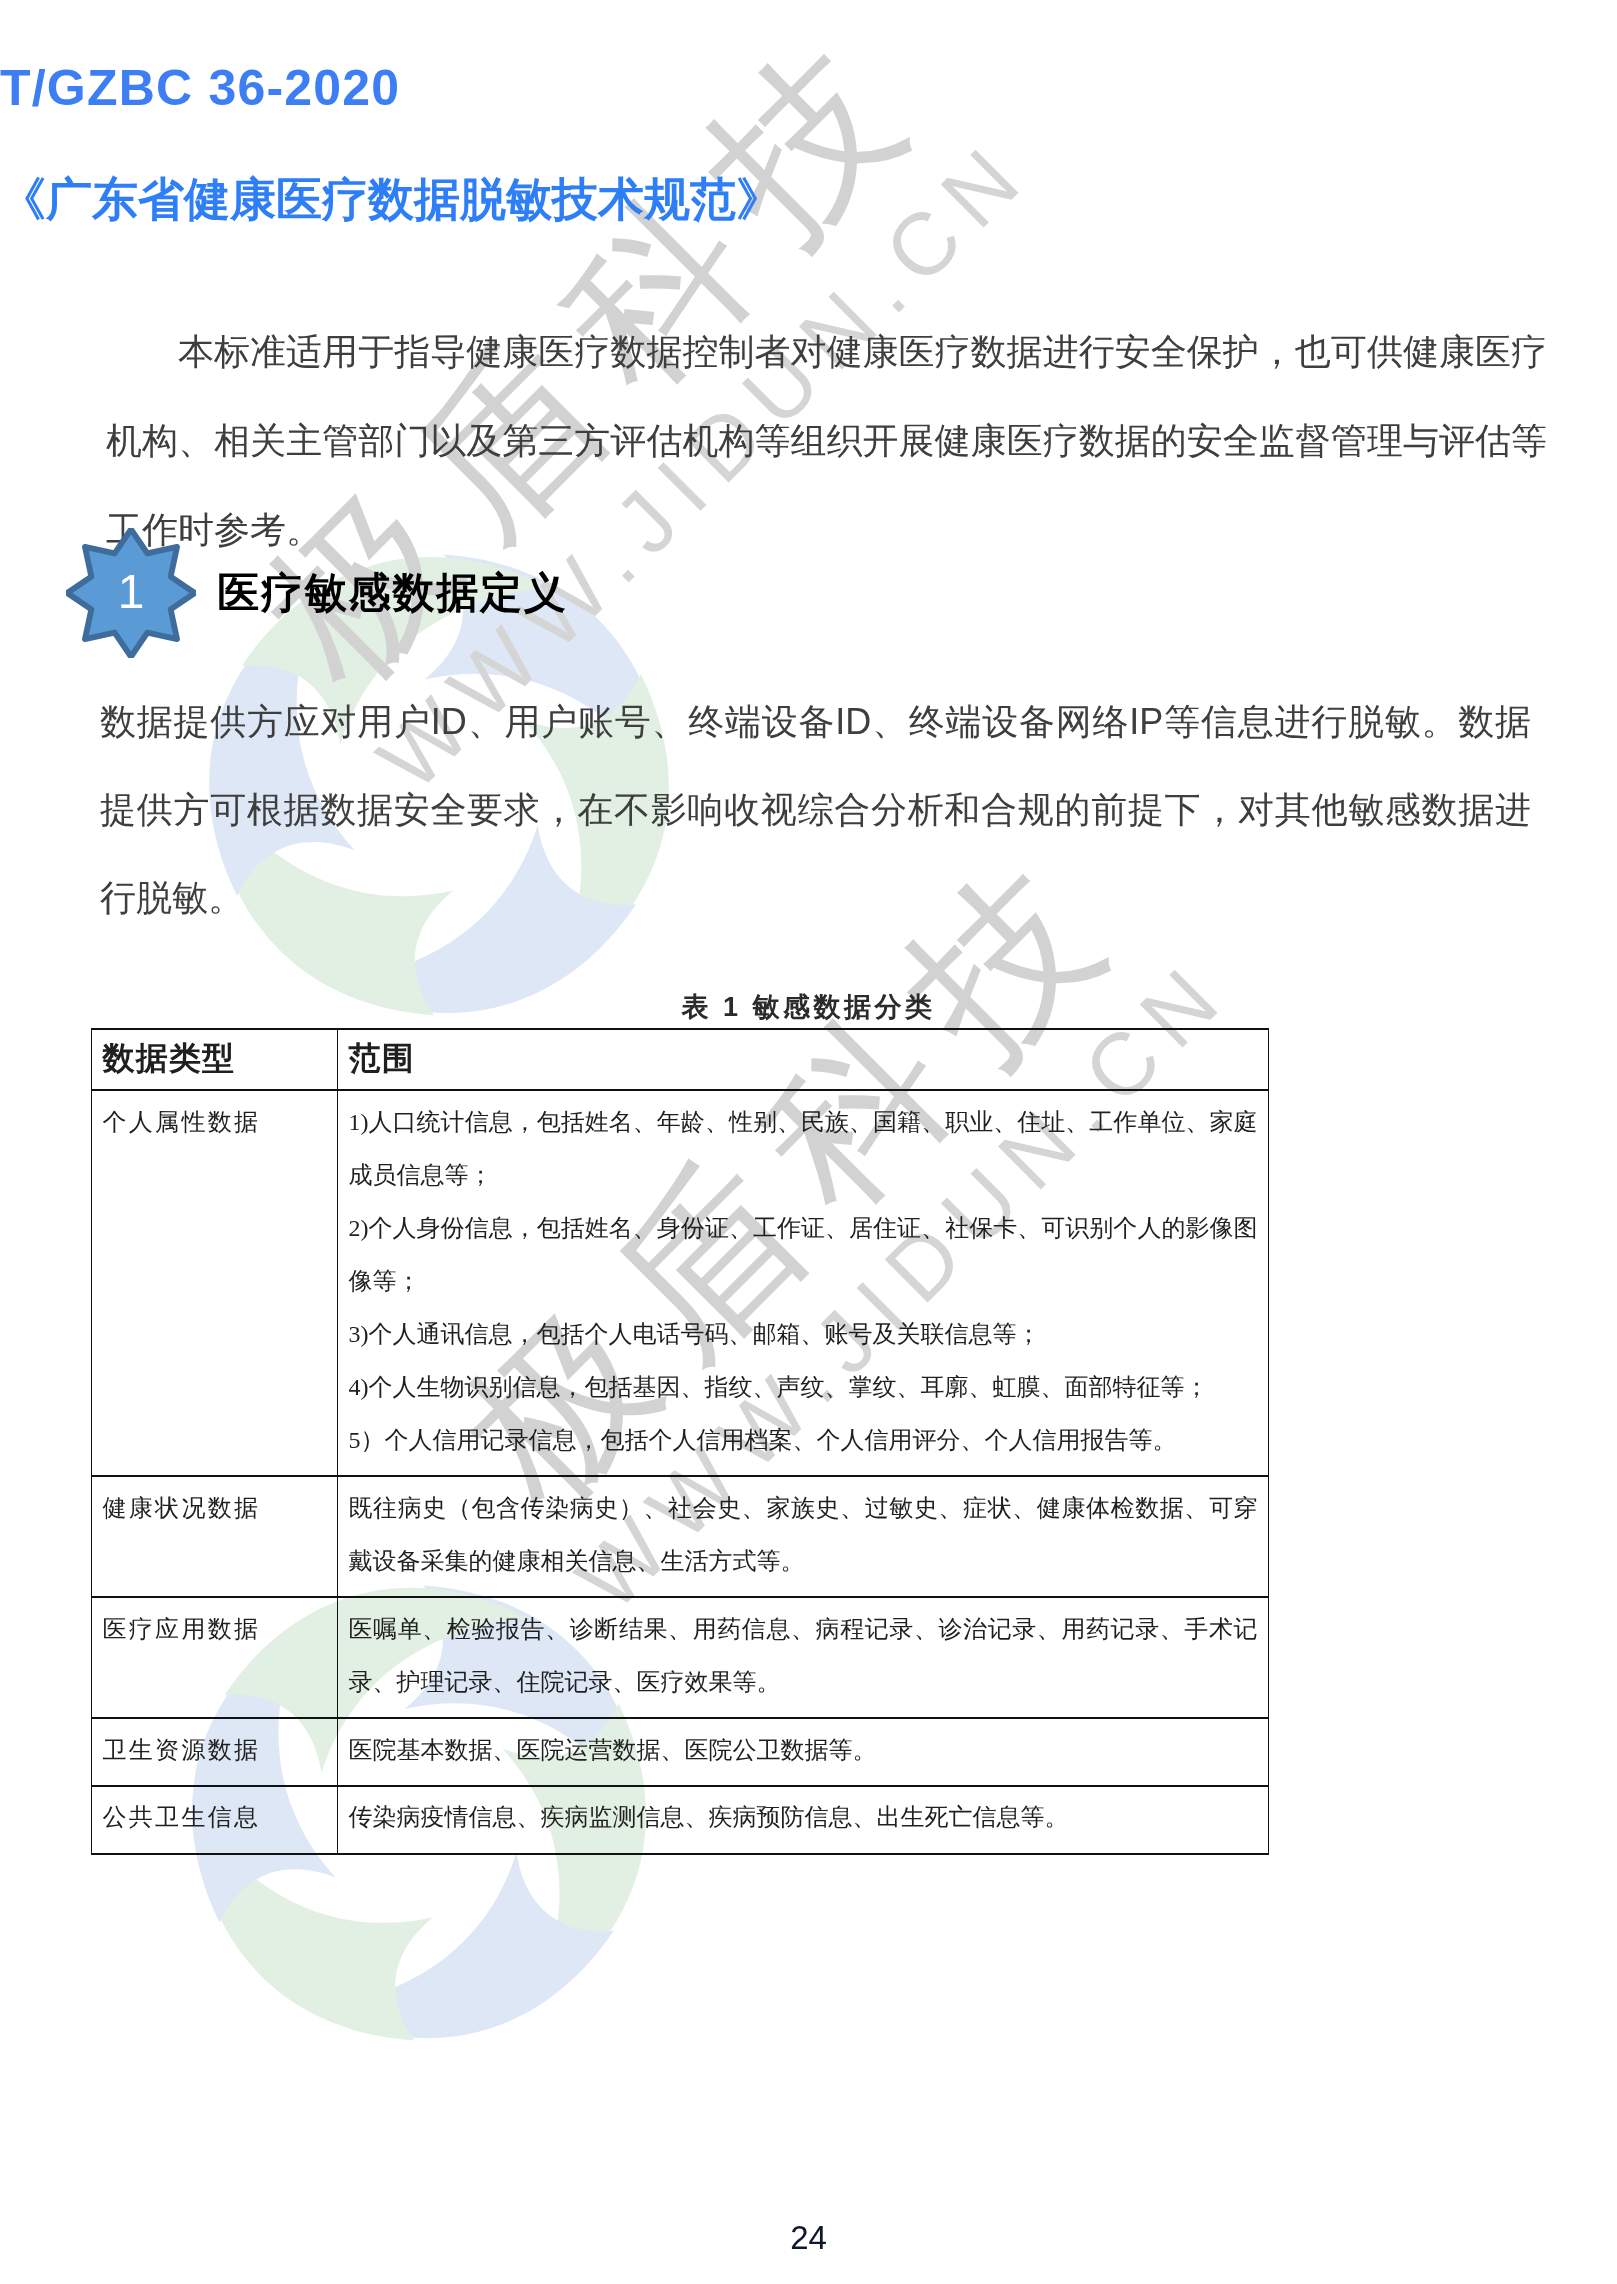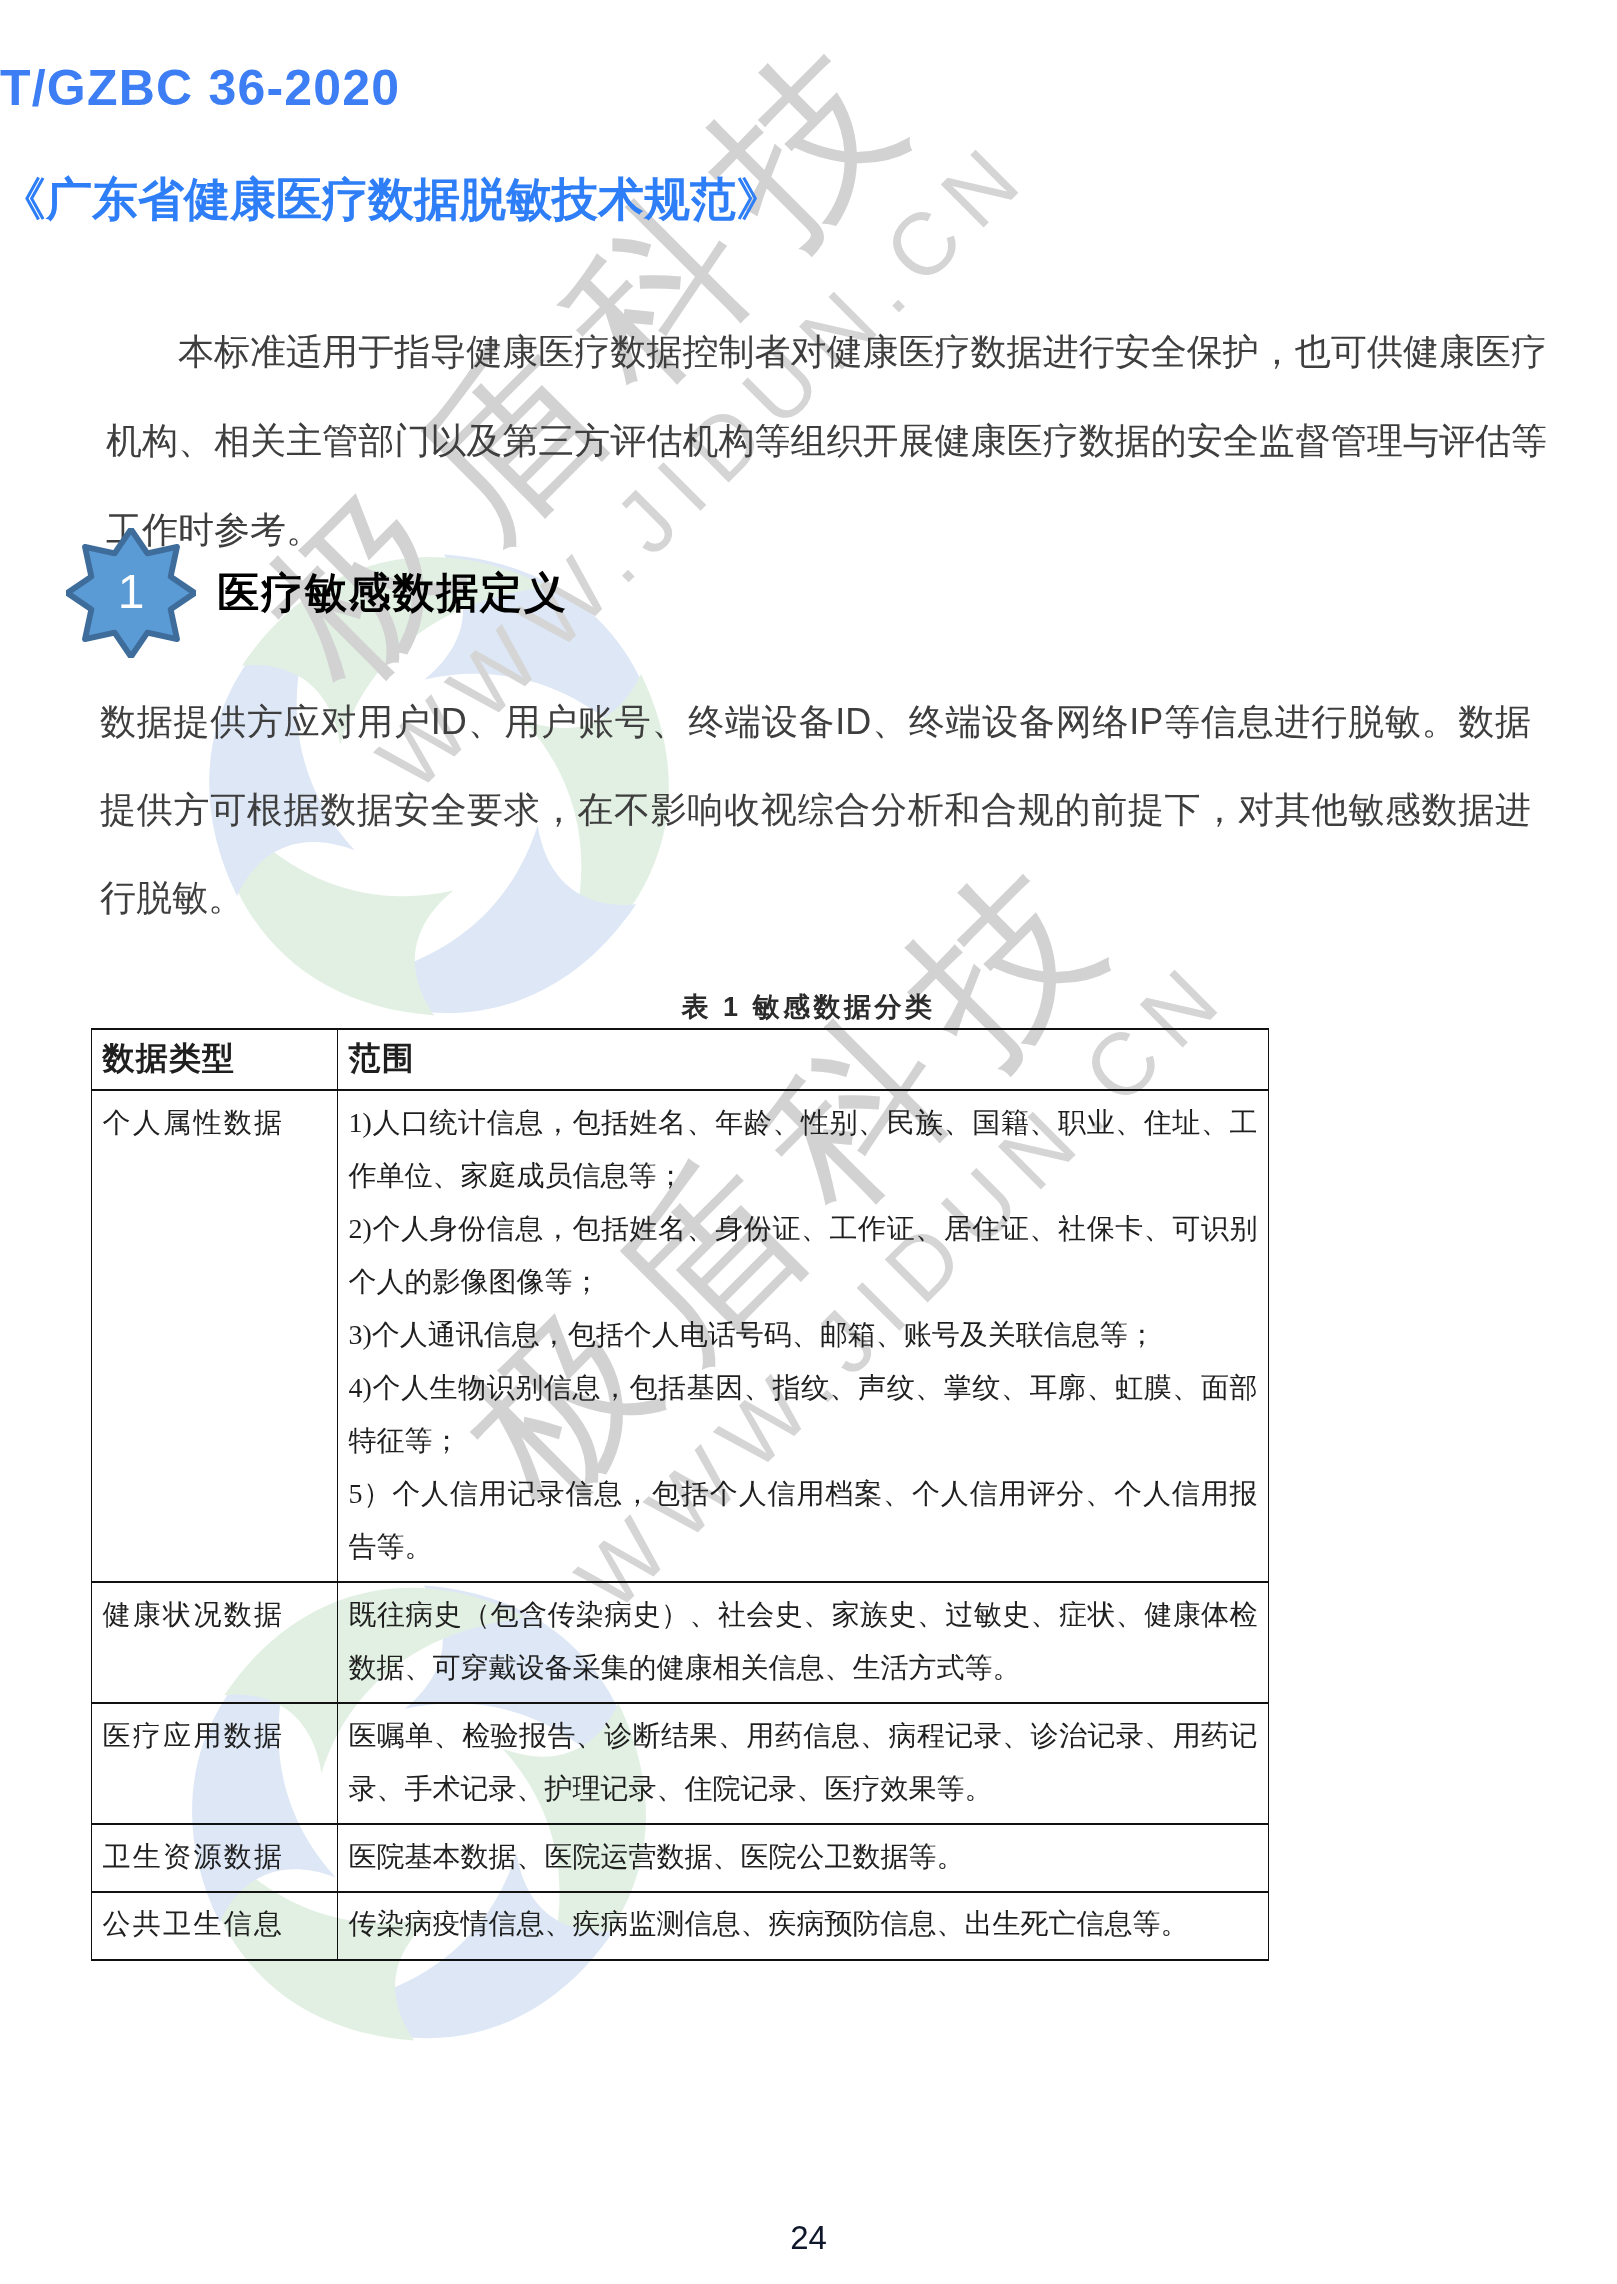--- a/index.html
+++ b/index.html
@@ -104,21 +104,21 @@
     border-top: 2.3px solid #111111;
     border-bottom: 2.3px solid #111111;
   }
   .data-table th {
     font-size: 32px; font-weight: 700;
     text-align: left; vertical-align: middle;
     padding: 7px 10.5px 8.2px 10.5px;
     letter-spacing: 1.2px;
   }
   .data-table td {
-    font-size: 28px;
+    font-size: 24px;
     vertical-align: top;
     line-height: 53px;
     padding: 4.7px 10.5px 8.2px 10.5px;
   }
   .col-type { width: 246px; }
   .cell-type { letter-spacing: 2.3px; text-align: justify; }
   .cell-scope { white-space: pre-line; text-align: justify; }
 
   .page-number {
     position: absolute; top: 2219px; left: 0; width: 100%;

